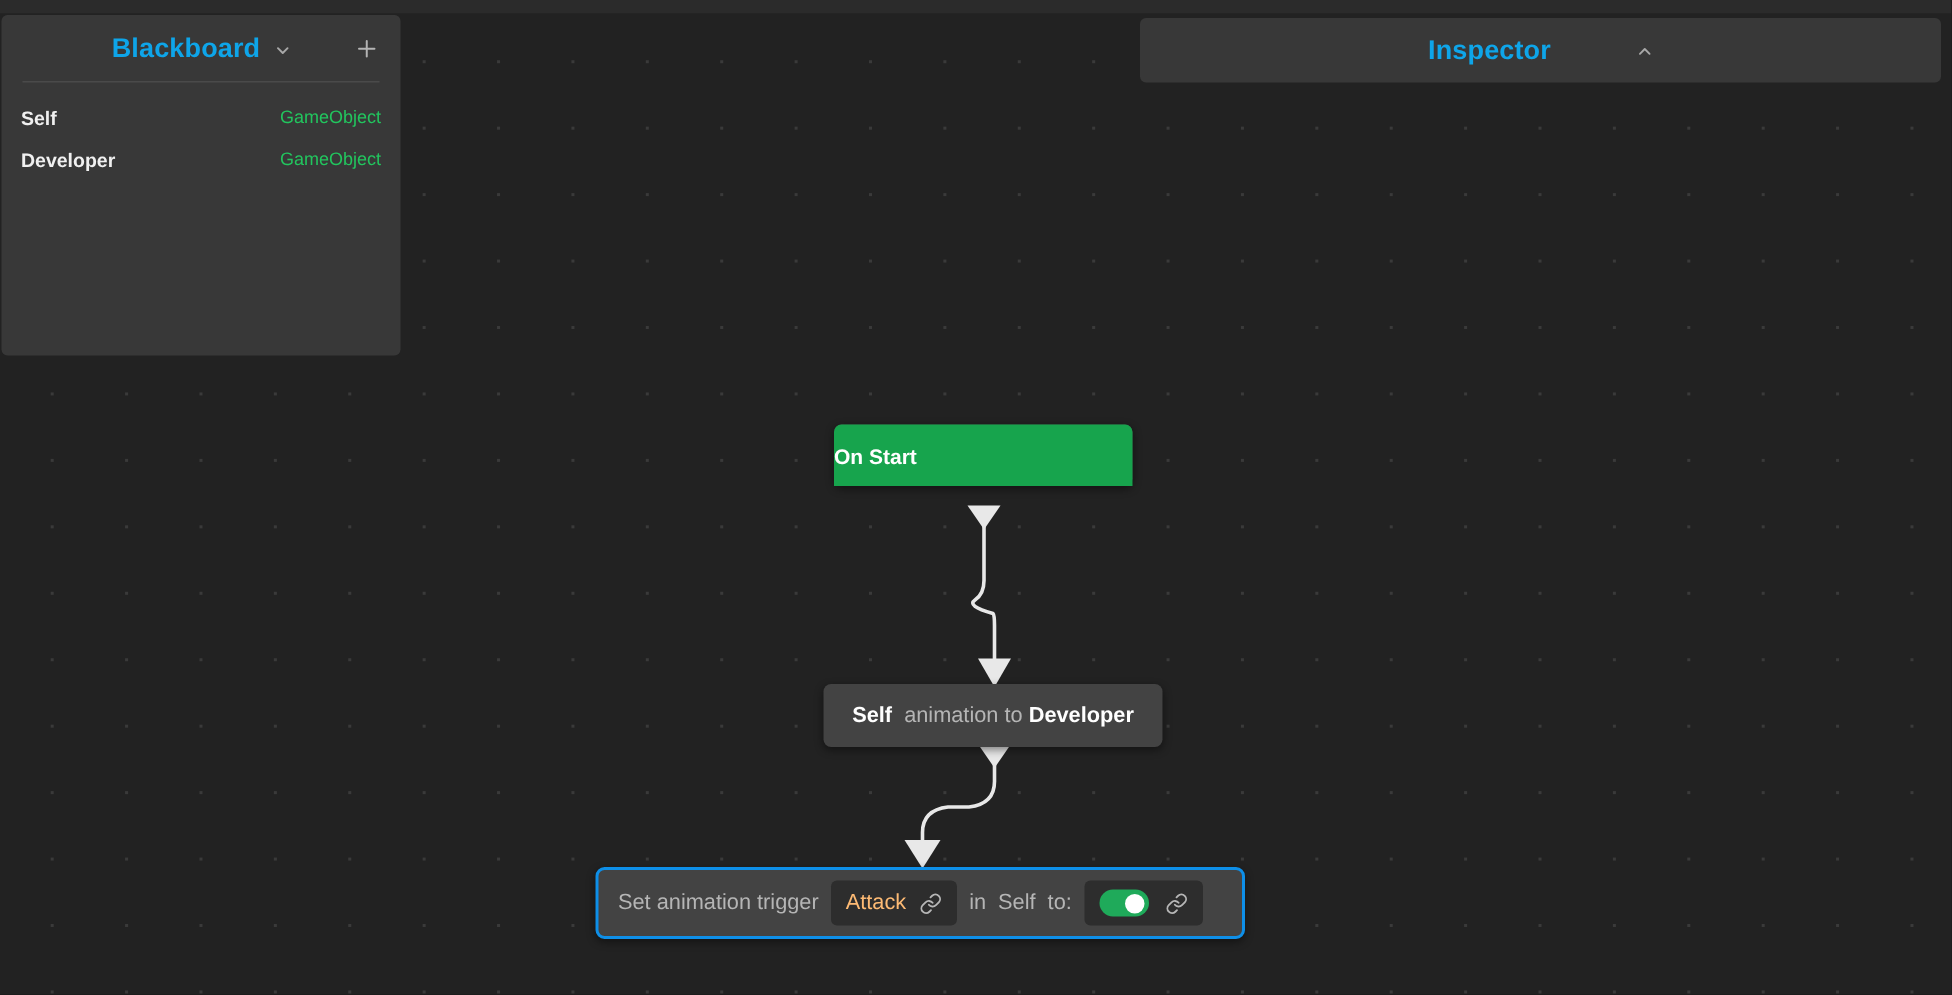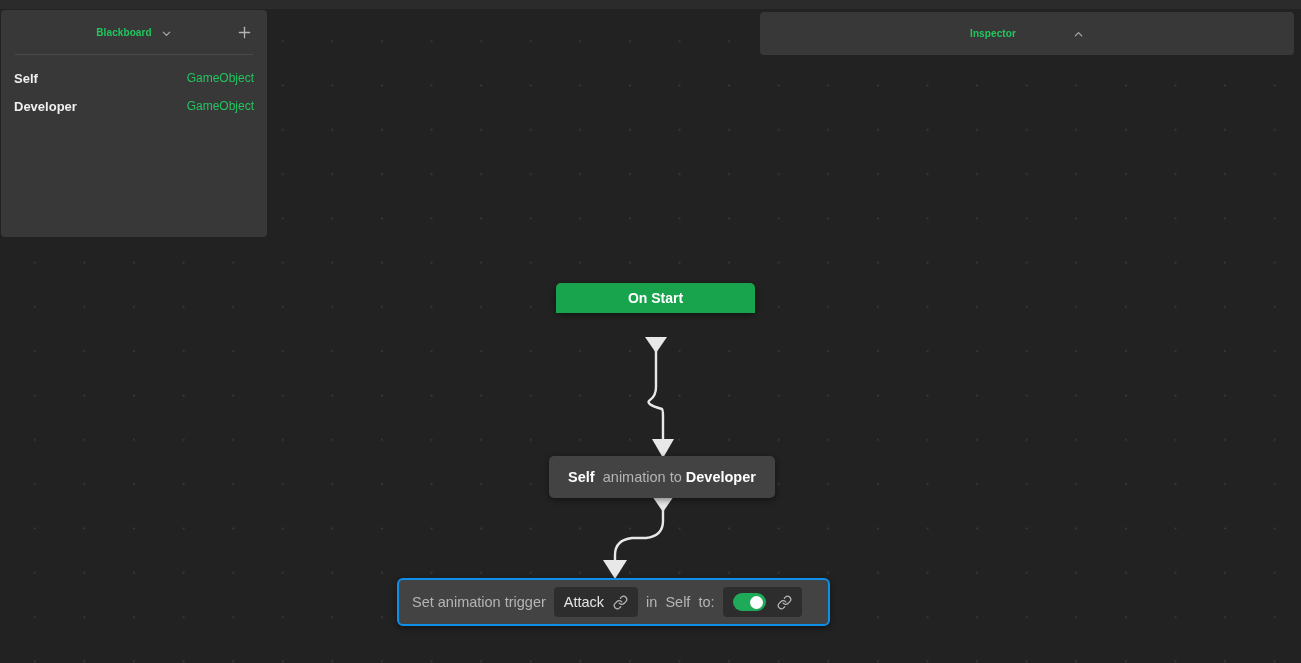--- a/index.html
+++ b/index.html
@@ -52,23 +52,23 @@
 
   .panel-header {
     position: relative;
     height: 44px;
     display: flex;
     align-items: center;
     justify-content: center;
   }
 
   .panel-title {
-    font-size: 10px;
+    font-size: 18px;
     font-weight: bold;
-    color: #22c55e;
+    color: #0ea5e9;
     letter-spacing: 0.1px;
   }
 
   .chev {
     display: inline-block;
     width: 11px;
     height: 11px;
     margin-left: 9px;
     position: relative;
     top: 1px;
@@ -141,25 +141,25 @@
   }
 
   
   #node-on-start {
     left: 556px;
     top: 274px;
     width: 199px;
   }
 
   .node-header {
-    height: 30px;
+    height: 41px;
     border-radius: 5px 5px 0 0;
     display: flex;
     align-items: center;
-    justify-content: center;
+    justify-content: flex-start;
     background: #17a44d;
   }
 
   .node-header-title {
     font-size: 14px;
     font-weight: bold;
     color: #ffffff;
   }
 
   .node-body {
@@ -240,21 +240,21 @@
     gap: 9px;
     background: #2d2d2d;
     border-radius: 4px;
     padding: 5px 10px;
     height: 30px;
     cursor: pointer;
   }
 
   .inline-field-value {
     font-size: 14.5px;
-    color: #e5e5e5;
+    color: #fdba74;
   }
 
   .inline-toggle-group {
     display: flex;
     align-items: center;
     gap: 11px;
     background: #2d2d2d;
     border-radius: 4px;
     padding: 5px 10px;
     height: 30px;

